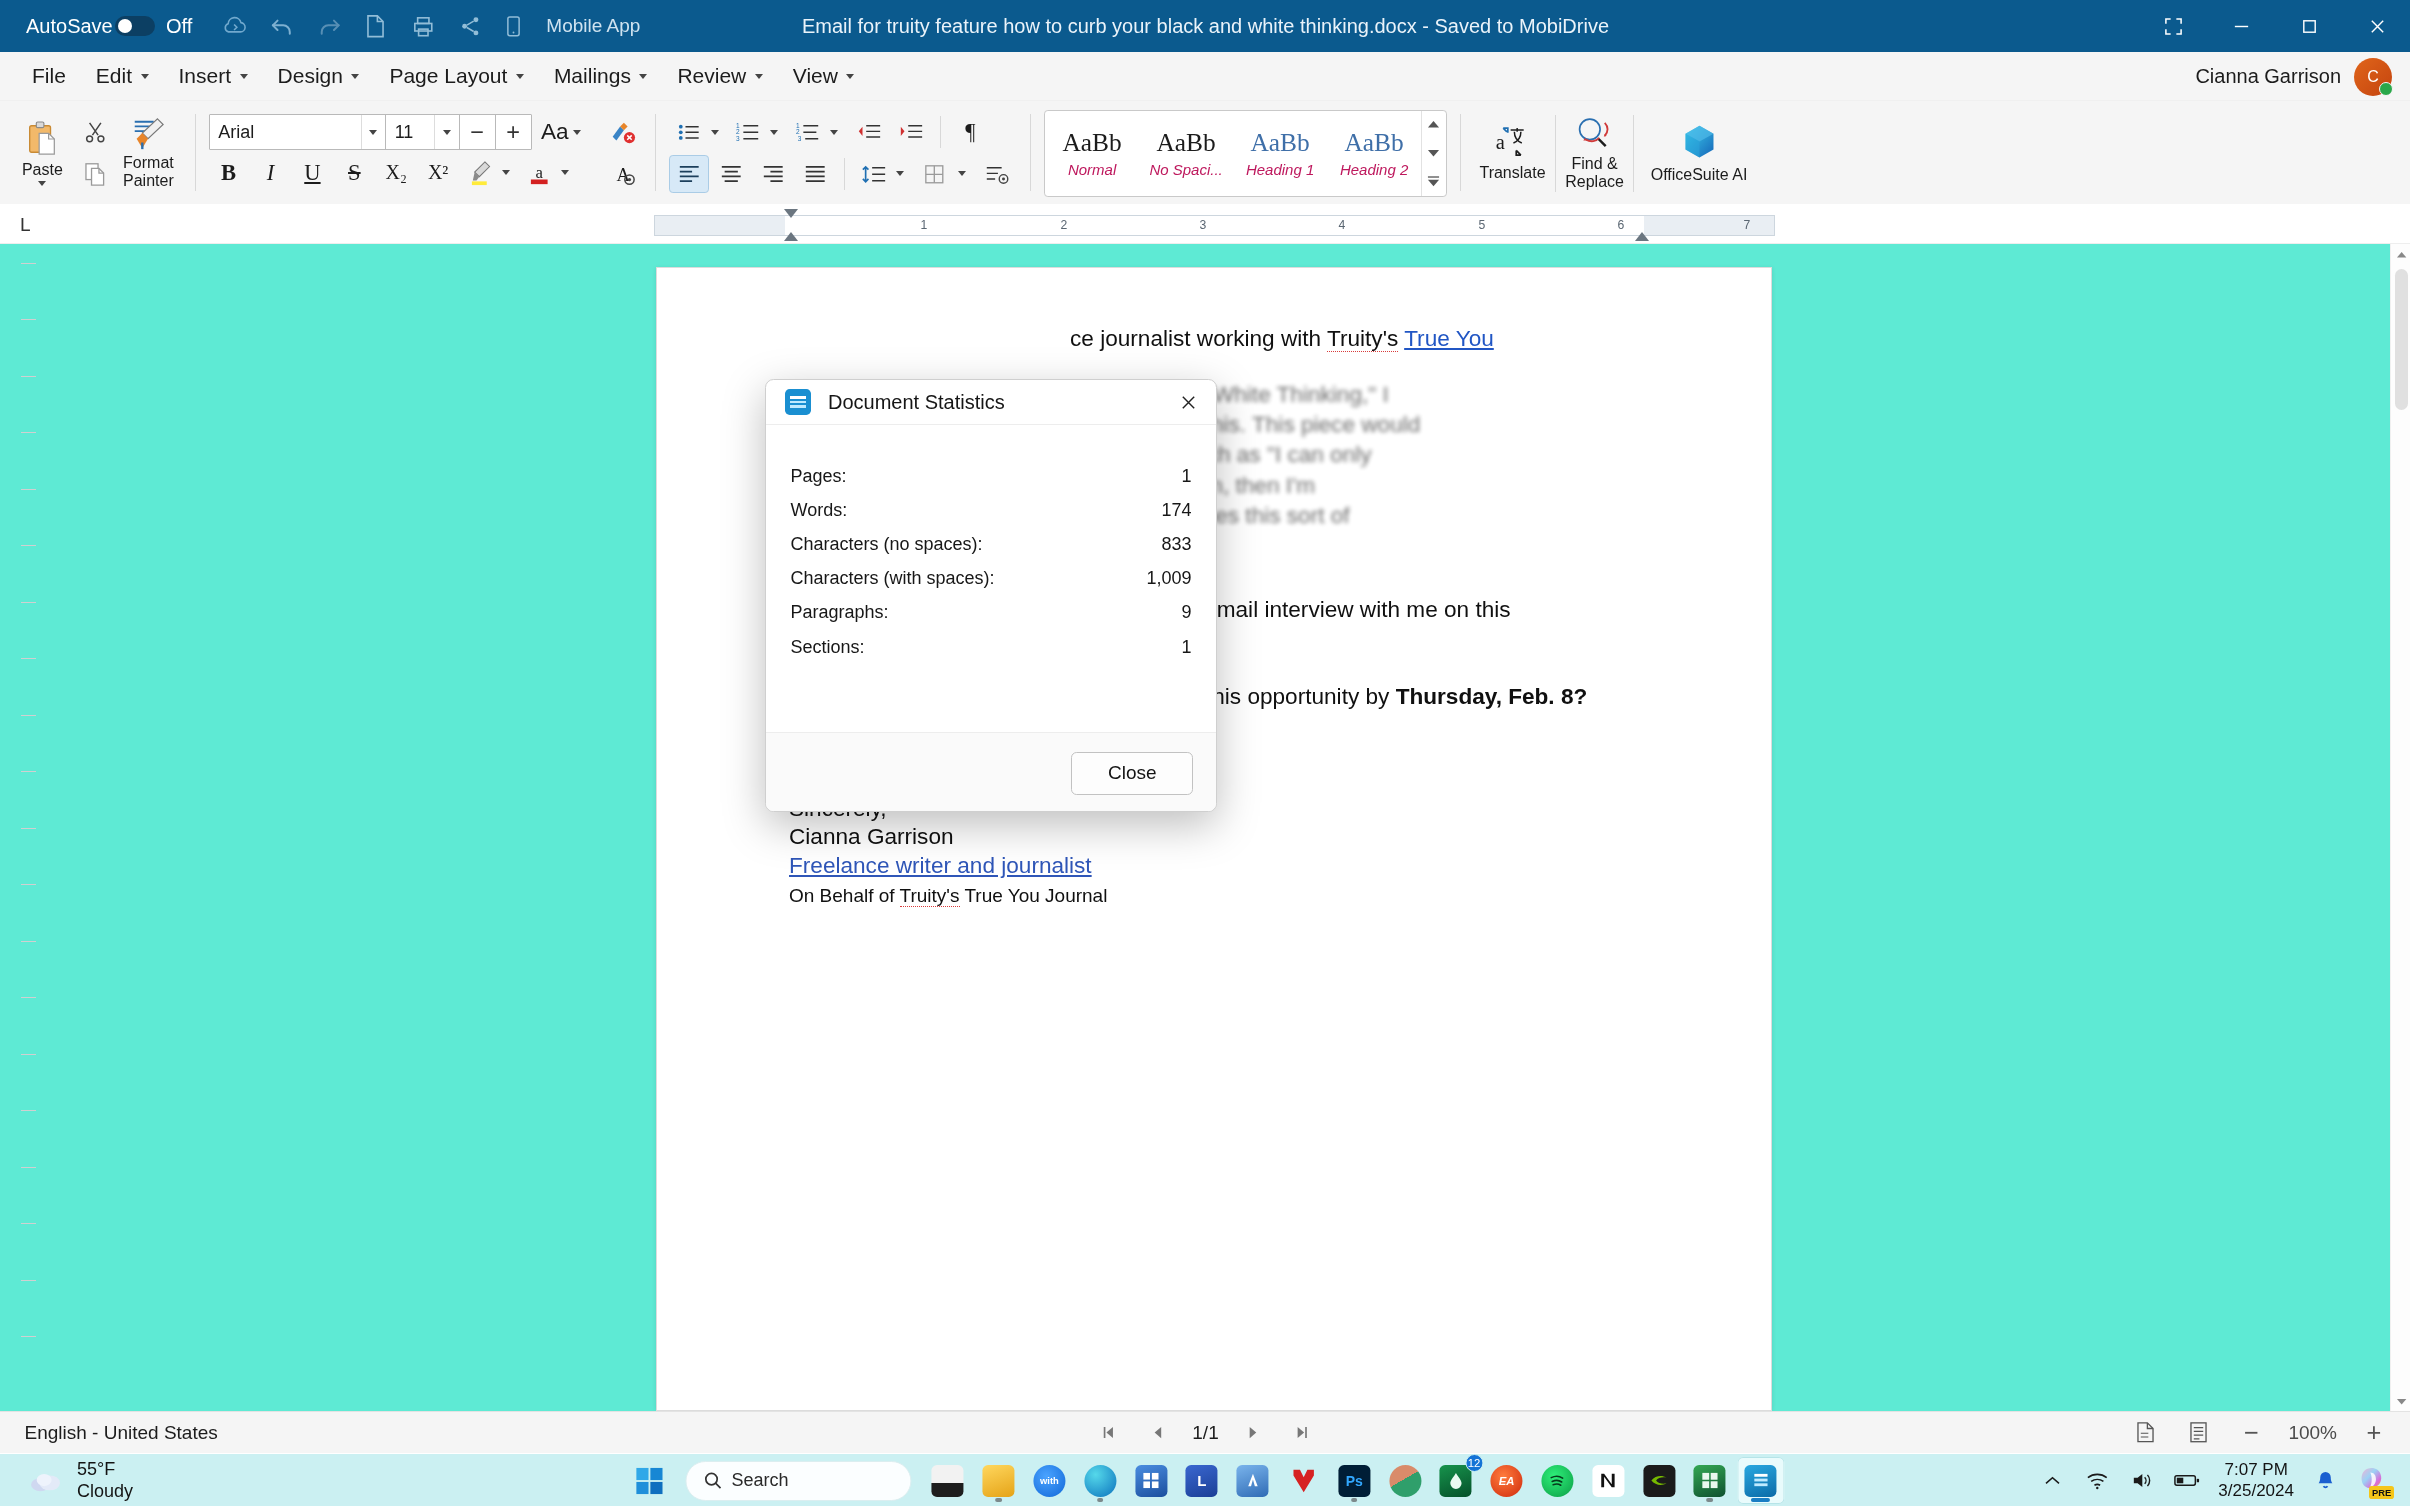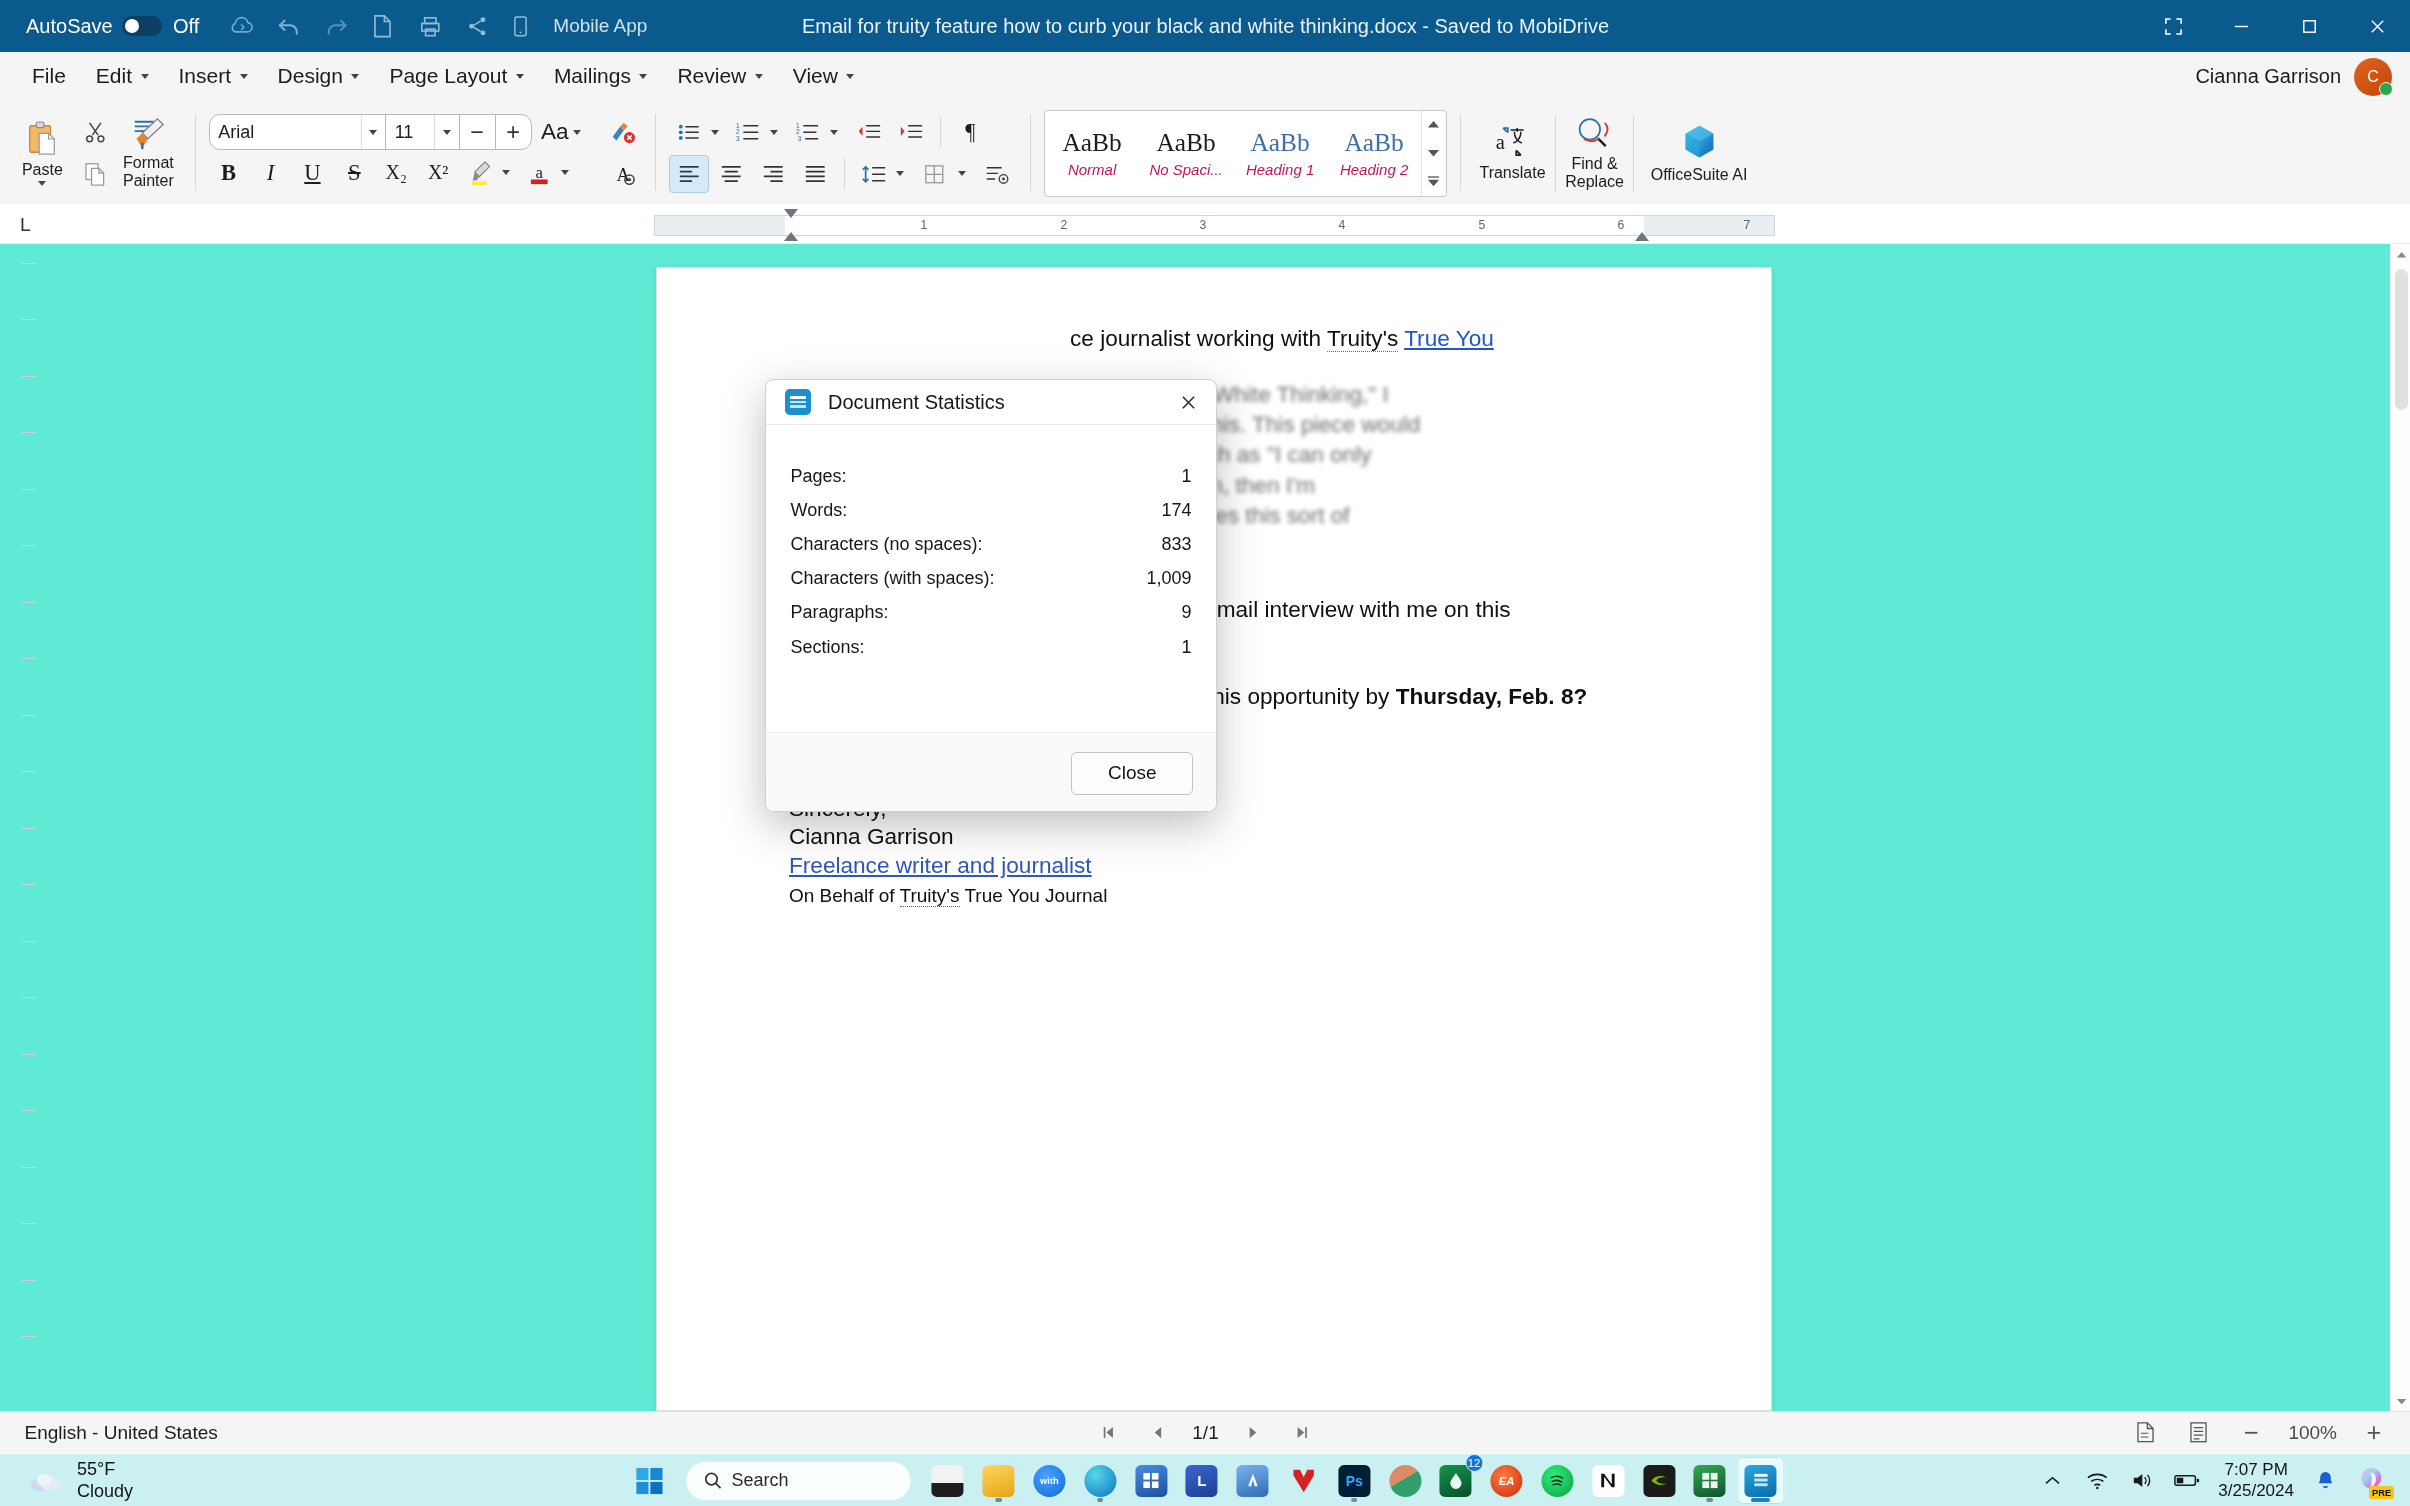--- a/index.html
+++ b/index.html
@@ -11,21 +11,21 @@
   }
   #app { position:relative; width:2411px; height:1507px; }
 
   
   .titlebar {
     position:absolute; left:0; top:0; width:2411px; height:52px;
     background:#0b5a8e; display:flex; align-items:center;
     color:#ffffff; font-size:20px;
   }
   .tb-left { display:flex; align-items:center; padding-left:26px; gap:0; }
-  .autosave-label { font-size:20px; color:#fff; margin-right:9px; }
+  .autosave-label { font-size:20px; color:#fff; margin-right:2px; }
   .toggle {
     width:40px; height:20px; border-radius:10.4px; background:#0c3f63;
     position:relative; display:inline-block; margin-right:11.3px; cursor:pointer;
   }
   .toggle::after {
     content:""; position:absolute; left:2.8px; top:2.8px;
     width:14px; height:14px; border-radius:50%; background:#ffffff;
   }
   .off-label { font-size:20px; color:#ffffff; margin-right:19px; }
   .tb-icon {
@@ -92,21 +92,21 @@
   .row { display:flex; align-items:center; gap:1.9px; }
 
   .ibtn {
     width:40px;height:38px;display:flex;align-items:center;justify-content:center;
     cursor:pointer;border-radius:3.8px;
   }
   .ibtn.active{background:#d7e9f7;border:0.9px solid #aacce6;}
   .ibtn-text{font-size:22.6px;color:#1c1c1c;font-family:"Liberation Serif",serif;}
 
   .fontbox {
-    display:flex;align-items:stretch;border:0.9px solid #b9b9b9;background:#fff;height:36px;border-radius:11px;
+    display:flex;align-items:stretch;border:0.9px solid #b9b9b9;background:#fff;height:36px;border-radius:1px;
     overflow:hidden;
   }
   .fname { width:151px; display:flex;align-items:center;padding-left:8.5px;font-size:18px;color:#1c1c1c;}
   .fdd { width:24.5px;display:flex;align-items:center;justify-content:center;cursor:pointer;border-left:0.9px solid #ddd;}
   .fsize { width:49px; display:flex;align-items:center;padding-left:8.5px;font-size:18px;color:#1c1c1c;border-left:0.9px solid #b9b9b9;}
   .fmin,.fplus{width:36px;display:flex;align-items:center;justify-content:center;font-size:23.5px;color:#333;cursor:pointer;border-left:0.9px solid #b9b9b9;}
 
   .aabtn{display:flex;align-items:center;gap:4.7px;padding:0 7.5px;height:36px;cursor:pointer;border-radius:3.8px;}
   .aabtn .t{font-size:22.6px;color:#1c1c1c;}
 

